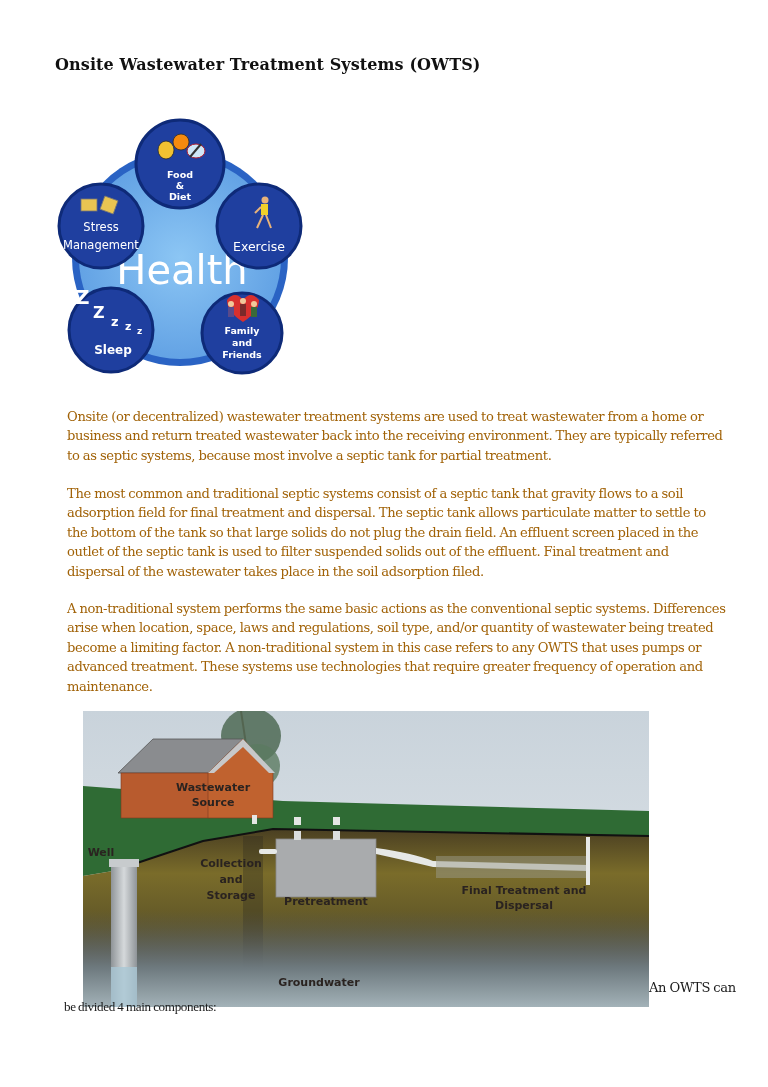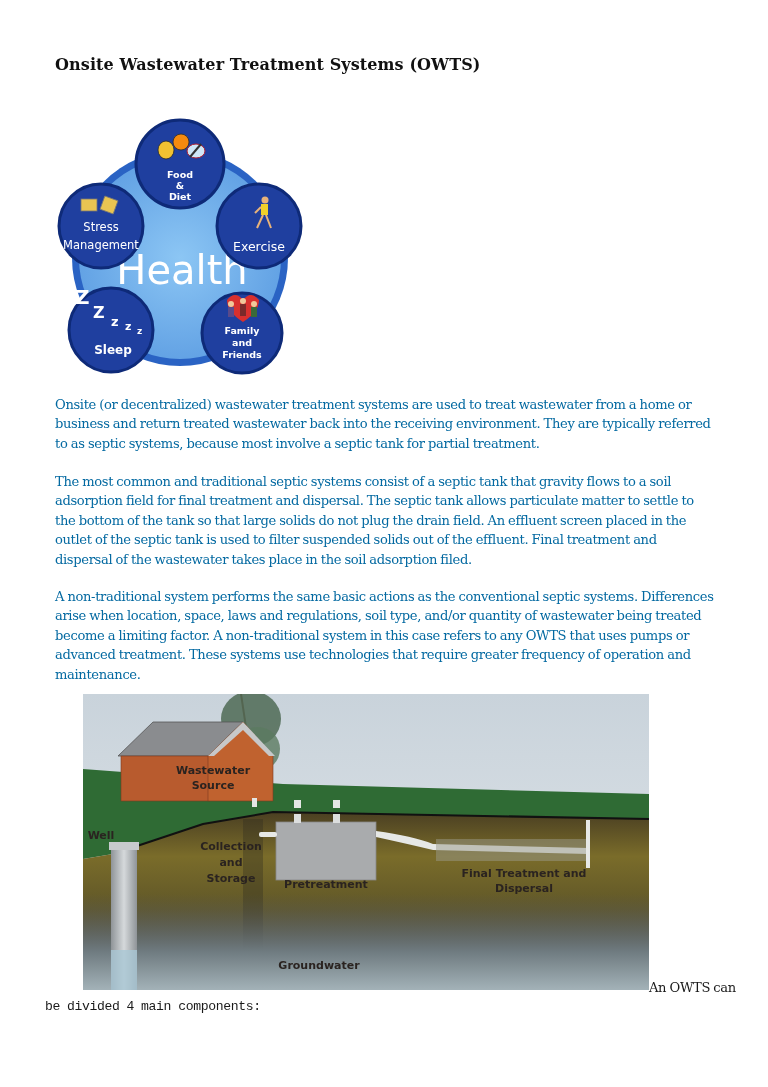--- a/index.html
+++ b/index.html
@@ -11,37 +11,37 @@
     h1 {
       position: absolute; left: 55px; top: 55px; margin: 0;
       font-family: "DejaVu Serif", serif; font-weight: bold;
       font-size: 16px; letter-spacing: 0.1px; color: #111;
       white-space: nowrap;
     }
     .health {
       position: absolute; left: 55px; top: 118px; width: 250px; height: 258px;
     }
     p.body {
-      position: absolute; left: 55px; width: 662px; margin: 0;
+      position: absolute; left: 55px; width: 662px; margin: 12px;
       font-family: "DejaVu Serif", serif; font-size: 13.1px; line-height: 19.4px;
-      color: #0369a1; letter-spacing: -0.35px; word-spacing: -0.5px;
+      color: #a16207; letter-spacing: -0.35px; word-spacing: -0.5px;
     }
     .owts {
-      position: absolute; left: 55px; top: 694px; width: 680px; height: 296px;
+      position: absolute; left: 55px; top: 711px; width: 680px; height: 296px;
       overflow: hidden;
       padding-left: 28px;
     }
     .tail1 {
       position: absolute; left: 621px; top: 978px; width: 100px;
       font-family: "DejaVu Serif", serif; font-size: 13.1px; line-height: 19.4px;
       letter-spacing: -0.35px; word-spacing: -0.5px; white-space: nowrap; padding-left: 28px;
     }
     .tail2 {
-      position: absolute; left: 45px; top: 997px;
-      font-family: Liberation Mono, monospace; font-size: 13.1px; line-height: 19.4px;
+      position: absolute; left: 64px; top: 997px;
+      font-family: Liberation Serif, serif; font-size: 13.1px; line-height: 19.4px;
       letter-spacing: -0.35px; word-spacing: -0.5px; white-space: nowrap;
     }
     svg text { font-family: "DejaVu Sans", "Liberation Sans", sans-serif; }
   </style>
 </head>
 <body>
 
 <h1>Onsite Wastewater Treatment Systems (OWTS)</h1>
 
 <div class="health">

